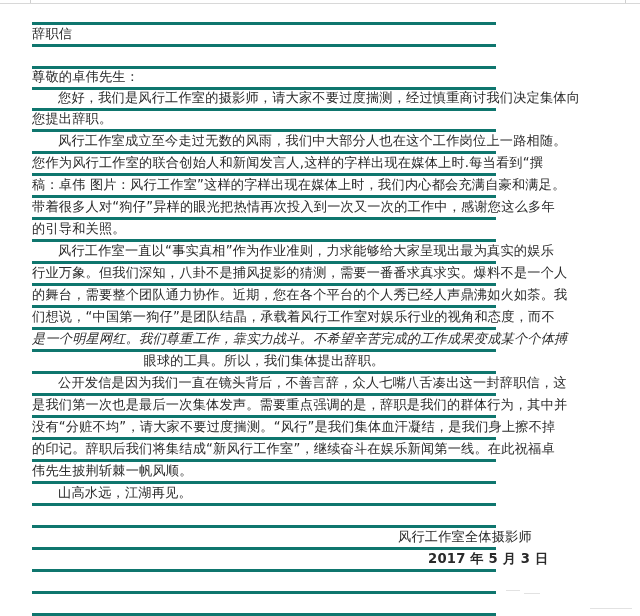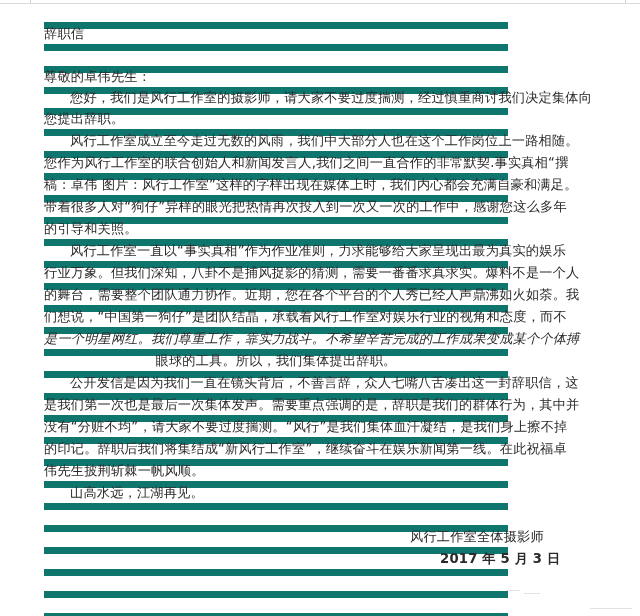--- a/index.html
+++ b/index.html
@@ -13,22 +13,22 @@
   .top-strip {
     position: absolute; left: 0; top: 0; width: 640px; height: 3px;
     border-bottom: 1px solid #d8d8d8;
   }
   .top-strip .tick-l { position:absolute; left:30px; top:0; width:1px; height:3px; background:#cfcfcf; }
   .top-strip .tick-r { position:absolute; right:14px; top:0; width:1px; height:3px; background:#cfcfcf; }
   .page {
     position: absolute; left: 32px; top: 0; width: 464px;
   }
   .line {
-    position: absolute; left: 12px; width: 464px; height: 21px;
-    border-bottom: 7px solid #0f766e;
+    position: absolute; left: 0; width: 464px; height: 21px;
+    border-bottom: 3px solid #0f766e;
     font-size: 13.2px; line-height: 21px;
     white-space: nowrap; overflow: visible;
     letter-spacing: 0.2px;
   }
   .line.indent { text-indent: 26px; }
   .sig { position:absolute;margin-left:14px; }
   .marks { position:absolute; background:#e2e2e2; height:1px; }
 </style>
 </head>
 <body>
@@ -41,21 +41,21 @@
 <div class="page">
 
   <div class="line" style="top:1px;"></div>
   <div class="line" style="top:23px;">辞职信</div>
   <div class="line" style="top:45px;"></div>
   <div class="line" style="top:66px;">尊敬的卓伟先生：</div>
 
   <div class="line indent" style="top:87px;">您好，我们是风行工作室的摄影师，请大家不要过度揣测，经过慎重商讨我们决定集体向</div>
   <div class="line" style="top:108px;">您提出辞职。</div>
   <div class="line indent" style="top:130px;">风行工作室成立至今走过无数的风雨，我们中大部分人也在这个工作岗位上一路相随。</div>
-  <div class="line" style="top:152px;">您作为风行工作室的联合创始人和新闻发言人,我们之间一直合作的非常默契.事实真相“撰</div>
+  <div class="line" style="top:152px;">您作为风行工作室的联合创始人和新闻发言人,这样的字样出现在媒体上时.每当看到“撰</div>
   <div class="line" style="top:174px;">稿：卓伟  图片：风行工作室”这样的字样出现在媒体上时，我们内心都会充满自豪和满足。</div>
   <div class="line" style="top:196px;">带着很多人对“狗仔”异样的眼光把热情再次投入到一次又一次的工作中，感谢您这么多年</div>
   <div class="line" style="top:218px;">的引导和关照。</div>
   <div class="line indent" style="top:240px;">风行工作室一直以“事实真相”作为作业准则，力求能够给大家呈现出最为真实的娱乐</div>
   <div class="line" style="top:262px;">行业万象。但我们深知，八卦不是捕风捉影的猜测，需要一番番求真求实。爆料不是一个人</div>
   <div class="line" style="top:284px;">的舞台，需要整个团队通力协作。近期，您在各个平台的个人秀已经人声鼎沸如火如荼。我</div>
   <div class="line" style="top:306px;">们想说，“中国第一狗仔”是团队结晶，承载着风行工作室对娱乐行业的视角和态度，而不</div>
   <div class="line" style="top:328px;font-style:italic;">是一个明星网红。我们尊重工作，靠实力战斗。不希望辛苦完成的工作成果变成某个个体搏</div>
   <div class="line" style="top:350px;text-align:center;">眼球的工具。所以，我们集体提出辞职。</div>
   <div class="line indent" style="top:372px;">公开发信是因为我们一直在镜头背后，不善言辞，众人七嘴八舌凑出这一封辞职信，这</div>

